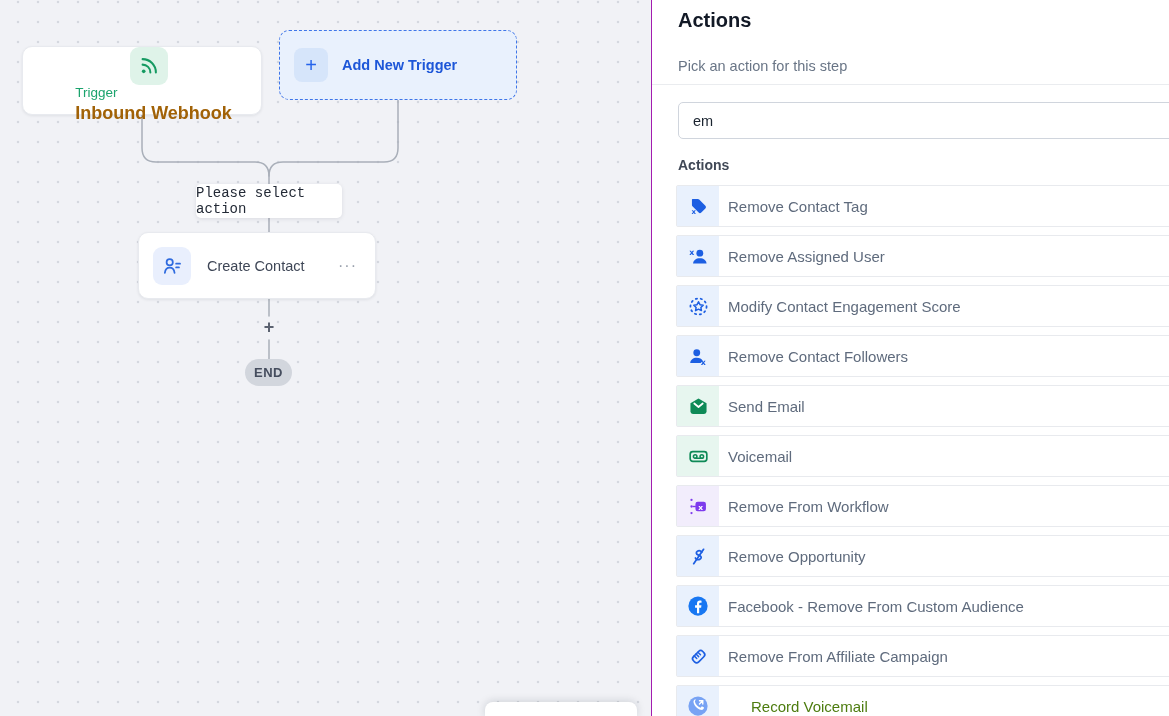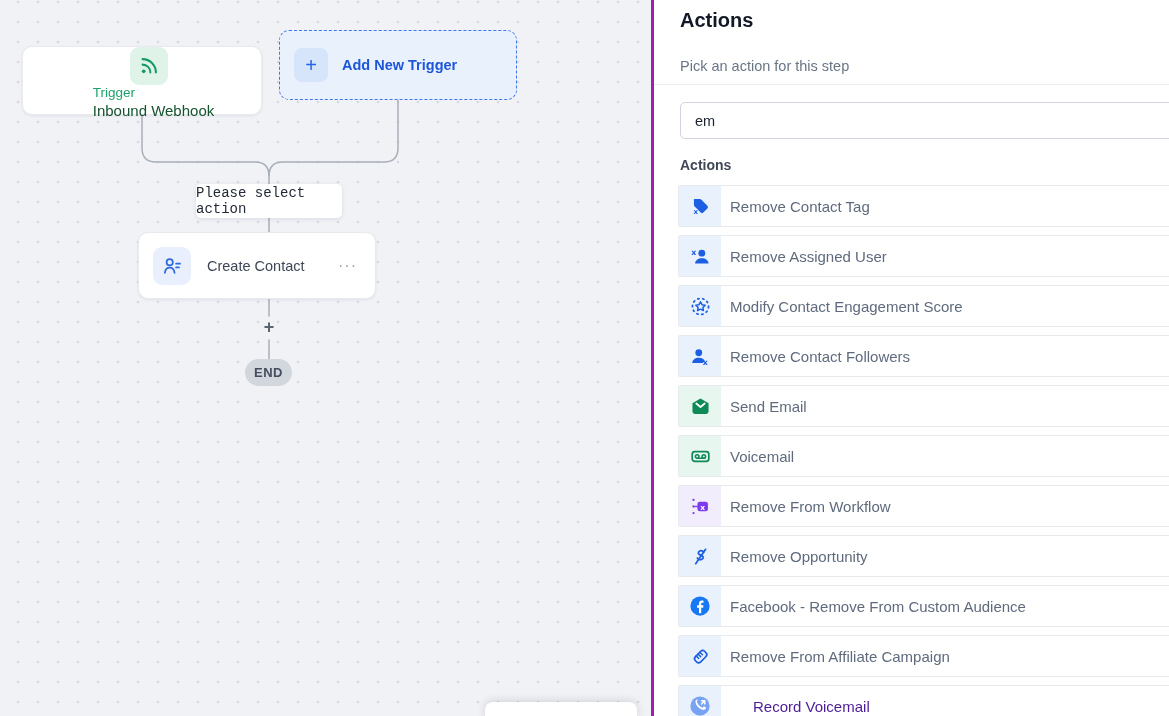--- a/index.html
+++ b/index.html
@@ -15,21 +15,21 @@
   #connectors { position:absolute; left:0; top:0; width:651px; height:716px; }
 
   .node-card { position:absolute; background:#fff; border:1px solid #e8eaef; border-radius:10px;
     box-shadow:0 1px 3px rgba(16,24,40,.08); display:flex; align-items:center; cursor:pointer; }
   #trigger-node { left:22px; top:46px; width:240px; height:69px; padding-left:13px;flex-direction:column; }
   .icon-sq { width:38px; height:38px; border-radius:9px; display:flex; align-items:center;
     justify-content:center; flex:none; }
   #trigger-node .icon-sq { background:#dff3e9; }
   .trigger-texts { margin-left:10px; line-height:1.25; }
   .trigger-type { font-size:13.5px; color:var(--trigger_green); }
-  .trigger-title { font-size:15px; color:#14532d; }
+  .trigger-title { font-size:18px; color:#a16207;font-weight:bold; }
 
   #add-trigger { position:absolute; left:279px; top:30px; width:238px; height:70px;
     background:#e9f1fd; border:1.6px dashed #3f76e9; border-radius:10px;
     display:flex; align-items:center; padding-left:14px; cursor:pointer; }
   #add-trigger .icon-sq { width:34px; height:34px; background:#d6e5fa; border-radius:8px;
     color:#2563eb; font-size:20px; font-weight:400; }
   #add-trigger .add-label { margin-left:14px; font-size:14.5px; font-weight:bold; color:var(--link_blue); }
 
   #select-action-hint { position:absolute; left:196px; top:184px; width:146px; height:34px;
     background:#fff; border-radius:5px; box-shadow:0 1px 4px rgba(16,24,40,.10);
@@ -46,38 +46,38 @@
     color:#5b6270; font-size:18px; font-weight:600; cursor:pointer; }
   #end-badge { position:absolute; left:245px; top:359px; width:47px; height:27px;
     background:#d2d6dd; border-radius:14px; display:flex; align-items:center; justify-content:center;
     font-size:13px; font-weight:600; color:#454d5e; letter-spacing:.5px; }
 
   #bottom-popup { position:absolute; left:485px; top:702px; width:152px; height:16px;
     background:#fff; border-radius:8px 8px 0 0; box-shadow:0 -1px 8px rgba(16,24,40,.15); }
 
   
   #panel { position:absolute; left:651px; top:0; width:518px; height:716px; background:#fff;
-    border-left:3px solid #a21caf; overflow:hidden; }
+    border-left:1px solid #a21caf; overflow:hidden; }
   #panel-title { position:absolute; left:26px; top:9px; font-size:20px; font-weight:600; color:#121926; }
   #panel-subtitle { position:absolute; left:26px; top:42px; font-size:14.5px; color:#697586;margin-top:16px; }
   #panel-divider { position:absolute; left:0; top:84px; width:518px; height:1px; background:#eaecef; }
   #search-input { position:absolute; left:26px; top:102px; width:520px; height:37px;
     border:1px solid #d0d5dd; border-radius:5px; padding:0 14px; font-size:14.5px; color:#1b2430;
     font-family:"Liberation Sans","DejaVu Sans",sans-serif; outline:none; }
   #section-label { position:absolute; left:26px; top:157px; font-size:14px; font-weight:bold; color:#404856; }
   #actions-list { position:absolute; left:24px; top:185px; width:522px; }
 
   .action-row { display:flex; align-items:stretch; height:42px; margin-bottom:8px;
     border:1px solid #e8eaee; border-radius:2px; background:#fff; cursor:pointer; }
   .row-iconstrip { width:42px; flex:none; display:flex; align-items:center; justify-content:center; }
   .theme-blue  .row-iconstrip { background:var(--strip_blue); }
   .theme-green .row-iconstrip { background:var(--strip_green); }
   .theme-purple .row-iconstrip { background:var(--strip_purple); }
   .row-label { align-self:center; margin-left:9px; font-size:15px; color:var(--row_text); }
-  .action-row.muted .row-label { color:#4c1d95;margin-left:32px; }
+  .action-row.muted .row-label { color:#4d7c0f;margin-left:32px; }
 </style>
 </head>
 <body>
 
 <div id="app">
 
   <div id="canvas">
     <svg id="connectors">
       <g fill="none" stroke="#a9afb9" stroke-width="1.5" stroke-linecap="round">
         <path d="M142,100 L142,148 Q142,162 156,162 L255,162 Q269,162 269,176 L269,232"></path>

